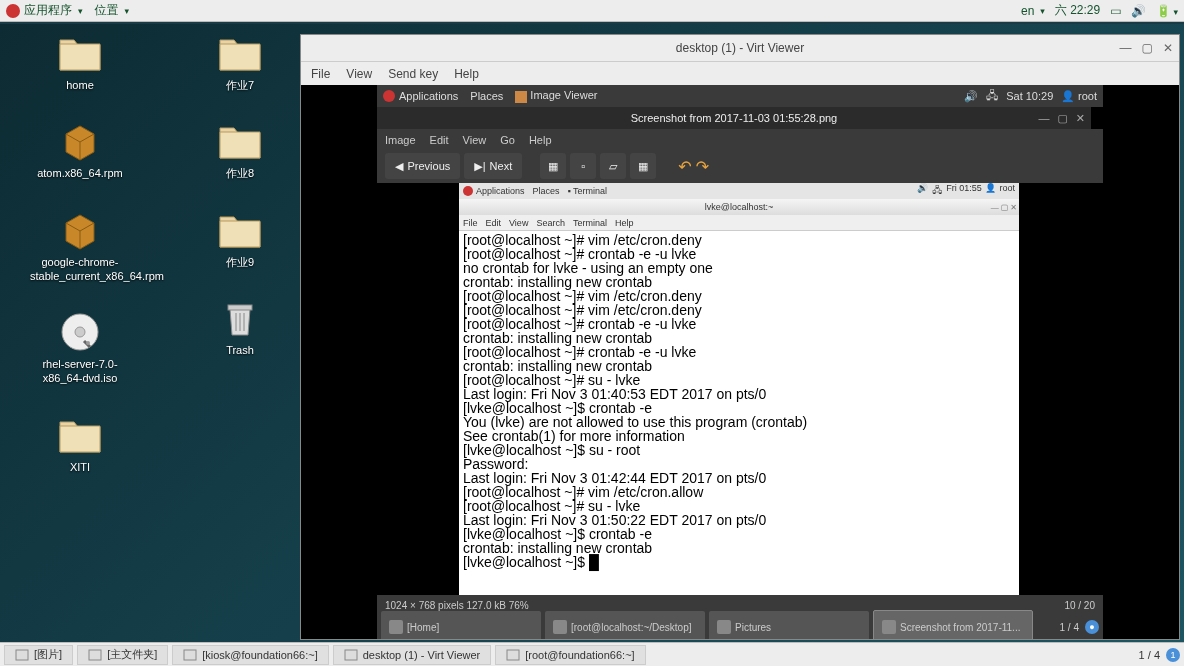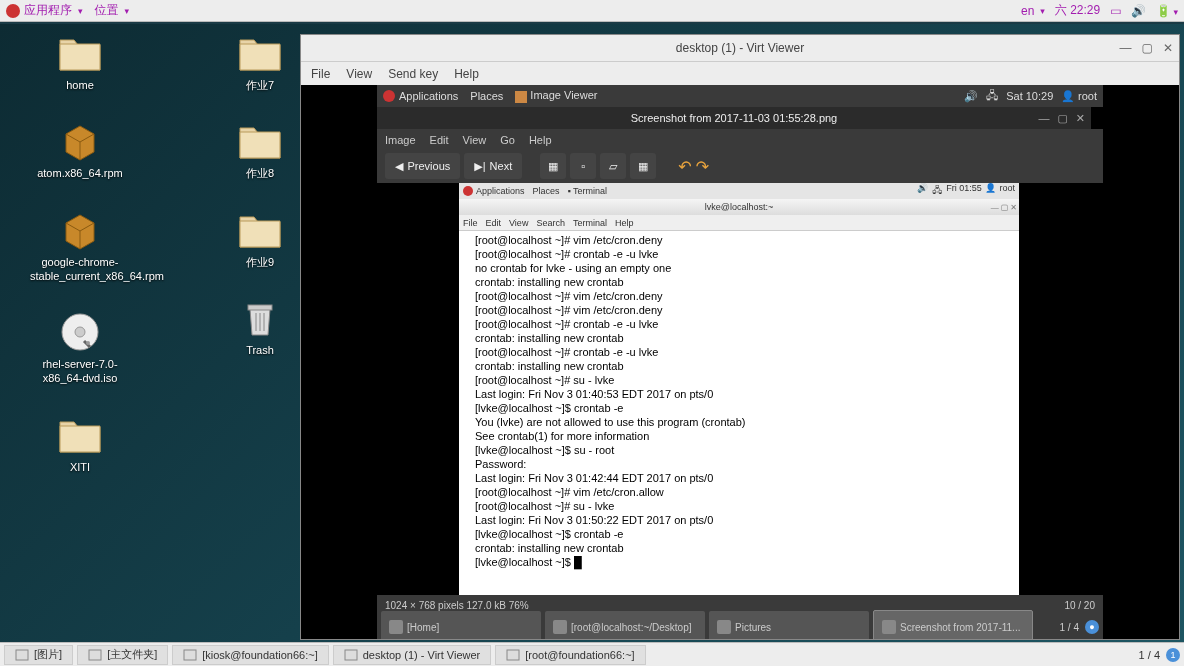--- a/index.html
+++ b/index.html
@@ -1,24 +1,24 @@
 <!DOCTYPE html>
 <html><head>
 <meta charset="utf-8">
 <style>
 *{margin:0;padding:0;box-sizing:border-box;font-family:sans-serif}
 body{width:1184px;height:666px;background:#1a3a45;overflow:hidden;position:relative}
-.topbar{height:22px;background:#ededed;display:flex;align-items:center;padding:0 6px;font-size:12px;color:#a21caf;border-bottom:1px solid #bbb}
+.topbar{height:22px;background:#ededed;display:flex;align-items:center;padding:0 6px;font-size:12px;color:#14532d;border-bottom:1px solid #bbb}
 .tb-left{display:flex;gap:12px;align-items:center}
 .tb-item{display:flex;align-items:center;gap:4px;cursor:pointer}
 .tb-right{margin-left:auto;display:flex;gap:10px;align-items:center}
 .redhat{width:14px;height:14px;background:#c33;border-radius:50%}
 .caret::after{content:"▾";margin-left:2px;font-size:9px}
 .desktop{position:absolute;top:24px;left:0;right:0;bottom:24px;background:linear-gradient(135deg,#0d2b33 0%,#15404b 50%,#1d5562 100%)}
-.icon-grid{position:absolute;top:8px;left:30px;display:flex;gap:80px}
+.icon-grid{position:absolute;top:8px;left:30px;display:flex;gap:60px}
 .icon-col{display:flex;flex-direction:column;gap:28px}
 .d-icon{display:flex;flex-direction:column;align-items:center;width:100px;cursor:pointer}
 .d-icon-img{width:48px;height:42px;display:flex;align-items:center;justify-content:center}
 .folder-svg{display:block}
 .d-icon-label{color:#fff;font-size:11px;margin-top:4px;text-align:center;text-shadow:0 1px 2px #000;line-height:1.3;max-width:100px}
 .virt-win{position:absolute;top:10px;left:300px;right:4px;bottom:2px;background:#1a1a1a;border:1px solid #888;display:flex;flex-direction:column}
 .virt-title{height:26px;background:#ededed;display:flex;align-items:center;justify-content:center;font-size:12px;color:#444;position:relative}
 .virt-ctrl{position:absolute;right:6px;display:flex;gap:10px;color:#666}
 .virt-menu{height:24px;background:#ededed;display:flex;gap:16px;align-items:center;padding:0 10px;font-size:12px;color:#444;border-top:1px solid #ccc}
 .virt-body{flex:1;background:#000;position:relative;overflow:hidden}
@@ -31,21 +31,21 @@
 .img-tools{position:absolute;top:64px;left:76px;right:76px;height:34px;background:#3a3a3a;display:flex;gap:4px;align-items:center;padding:0 8px;font-size:11px;color:#eee}
 .tool-btn{height:26px;padding:0 10px;display:flex;align-items:center;gap:4px;background:#444;border-radius:3px;cursor:pointer}
 .sq-btn{width:26px;height:26px;background:#444;border-radius:3px;display:flex;align-items:center;justify-content:center;cursor:pointer}
 .rotate{color:#e8a33d;font-size:16px}
 .inner-img{position:absolute;top:98px;left:158px;width:560px;height:420px;background:#fff}
 .ii-top{height:16px;background:#e5e5e5;display:flex;align-items:center;padding:0 4px;font-size:9px;color:#333}
 .ii-top-right{margin-left:auto;display:flex;gap:4px}
 .ii-title{height:16px;background:linear-gradient(#f5f5f5,#ddd);display:flex;align-items:center;justify-content:center;font-size:9px;color:#333;position:relative}
 .ii-ctrl{position:absolute;right:2px;display:flex;gap:2px;font-size:8px;color:#777}
 .ii-menu{height:16px;background:#efefef;display:flex;gap:8px;align-items:center;padding:0 4px;font-size:9px;color:#333;border-bottom:1px solid #ccc}
-.term-body{height:372px;background:#fff;padding:2px 16px;font-family:monospace;font-size:11px;line-height:14px;color:#000;overflow:hidden}
+.term-body{height:372px;background:#fff;padding:2px 4px;font-family:monospace;font-size:14px;line-height:14px;color:#000;overflow:hidden}
 .ii-task{height:16px;background:#e5e5e5;display:flex;align-items:center;padding:0 4px;font-size:9px;color:#333;gap:40px;position:relative}
 .task-item{background:#d5d5d5;padding:1px 8px;border:1px solid #bbb}
 .counter{position:absolute;right:4px}
 .img-status{position:absolute;bottom:24px;left:76px;right:76px;height:20px;background:#3a3a3a;display:flex;align-items:center;padding:0 8px;font-size:10px;color:#ccc}
 .img-status-right{margin-left:auto}
 .img-taskbar{position:absolute;bottom:0;left:76px;right:76px;height:24px;background:#3a3a3a;display:flex;align-items:center;padding:0 4px;font-size:10px;color:#ccc;gap:4px}
 .img-task-btn{height:20px;padding:16px 8px;background:#555;border-radius:2px;display:flex;align-items:center;gap:4px;cursor:pointer;flex:1;max-width:160px;overflow:hidden;white-space:nowrap}
 .img-task-btn.active{background:#666;border:1px solid #888}
 .page-ind{margin-left:auto;display:flex;gap:6px;align-items:center}
 .circ{width:14px;height:14px;border-radius:50%;background:#4a90d9;display:flex;align-items:center;justify-content:center;font-size:9px;color:#fff}

